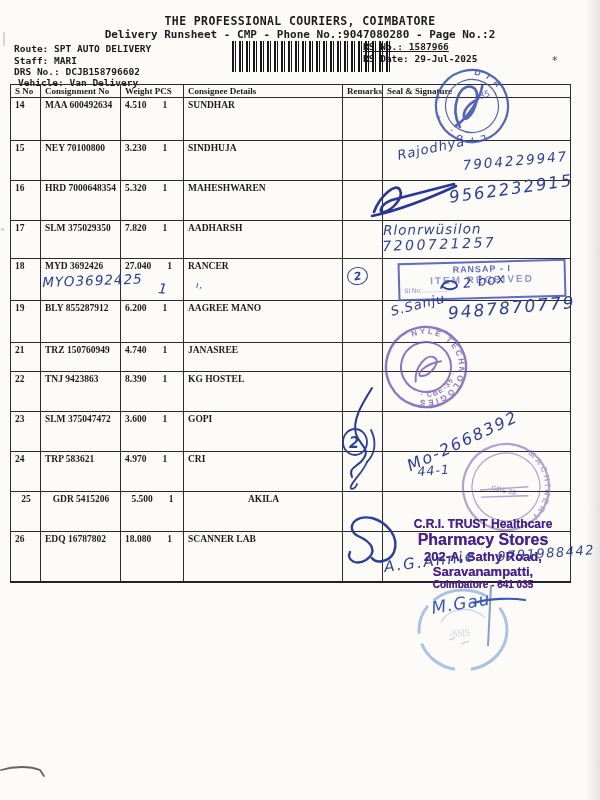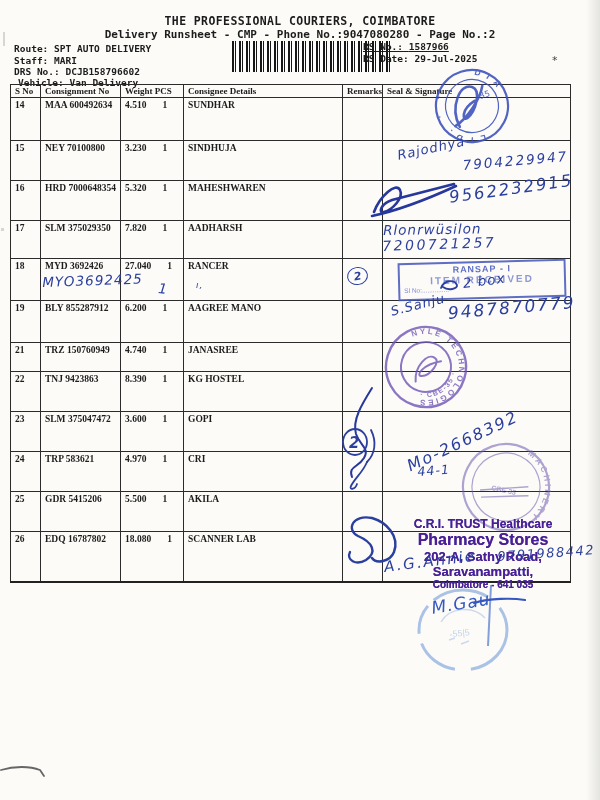--- a/index.html
+++ b/index.html
@@ -162,21 +162,21 @@
 
     <tr style="height: 40px;">
       <td>24</td>
       <td>TRP 583621</td>
       <td class="wp"><span>4.970</span><span class="pcs">1</span></td>
       <td>CRI</td>
       <td></td>
       <td></td>
     </tr>
 
-    <tr style="height: 40px;">
+    <tr style="height: 40px; text-align: center;">
       <td>25</td>
       <td>GDR 5415206</td>
       <td class="wp"><span>5.500</span><span class="pcs">1</span></td>
       <td>AKILA</td>
       <td></td>
       <td></td>
     </tr>
 
     <tr style="height: 50px;">
       <td>26</td>

